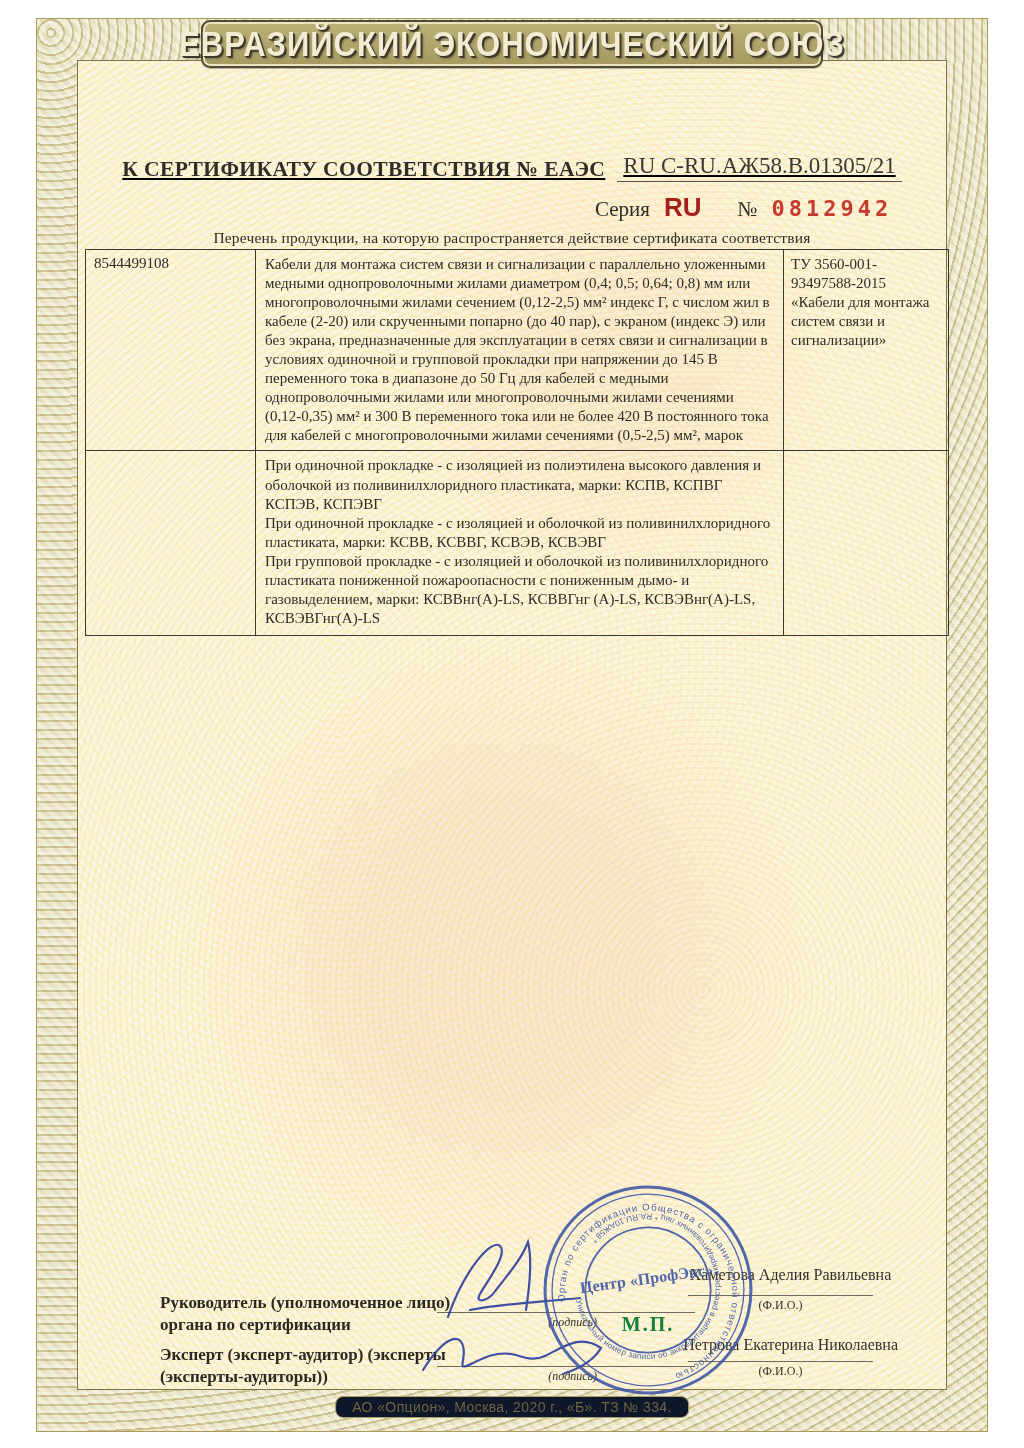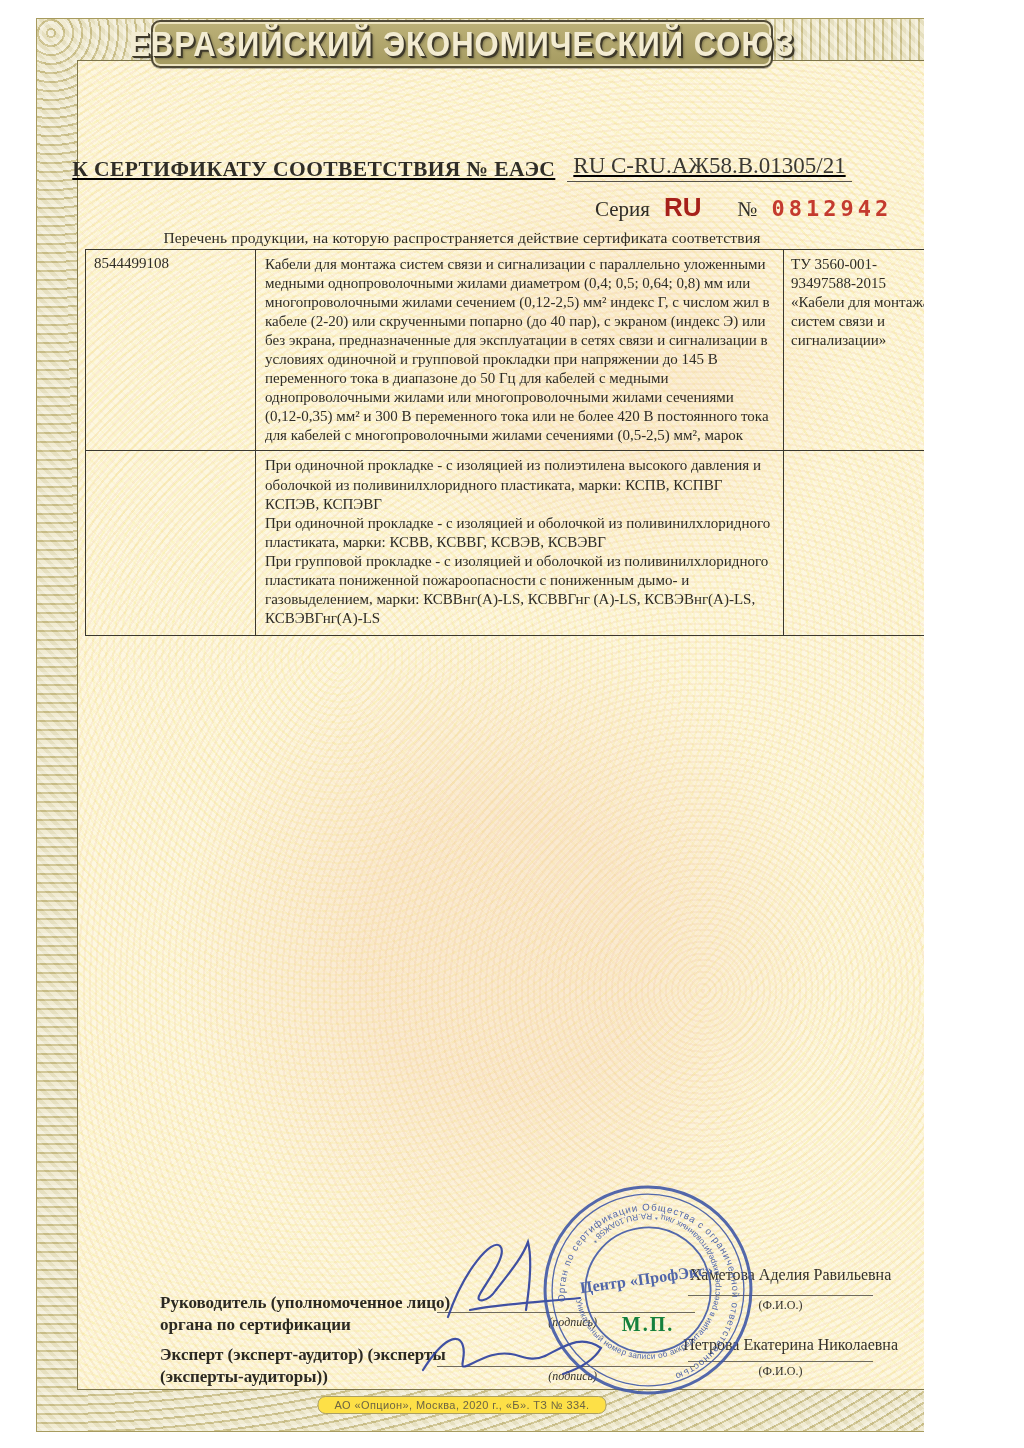--- a/index.html
+++ b/index.html
@@ -1,20 +1,20 @@
 <!DOCTYPE html>
 <html><head>
 <meta charset="utf-8">
 <style>
   * { margin:0; padding:0; box-sizing:border-box; }
   html,body { background:#ffffff; }
   body { font-family:"Liberation Serif", serif; }
 
   .page {
-    position:relative; width:924px; height:1448px;
+    position:relative; width:1024px; height:1448px;
     background:#ffffff; overflow:hidden;
   }
 
   
   .frame {
     position:absolute; left:36px; top:18px; width:952px; height:1414px;
     background:
       repeating-radial-gradient(circle at 14px 14px, rgba(255,255,255,.55) 0 3px, rgba(172,158,96,.38) 3px 5px, rgba(255,255,255,.35) 5px 9px),
       repeating-linear-gradient(45deg, #d8ce9c 0 4px, #e9e1ba 4px 9px),
       #d8ce9c;
@@ -150,24 +150,24 @@
   .stamp {
     position:absolute; left:539px; top:1181px; width:218px; height:218px;
     opacity:.88; transform:rotate(-8deg);
   }
   .handsig { position:absolute; }
   .handsig-1 { left:430px; top:1232px; }
   .handsig-2 { left:415px; top:1318px; }
 
   .imprint {
     position:absolute; left:50%; top:1396px; transform:translateX(-50%);
-    background:#fde047; border:1px solid #aa9f66; border-radius:8px;
+    background:#0f172a; border:1px solid #aa9f66; border-radius:8px;
     padding:2px 16px; white-space:nowrap;
     font-family:"Liberation Sans", sans-serif;
-    font-size:11px; color:#6d6443; letter-spacing:.4px;
+    font-size:14px; color:#6d6443; letter-spacing:.4px;
   }
 </style>
 </head>
 <body>
 
 <div class="page">
 
   <div class="frame"></div>
   <div class="inner"></div>
 

